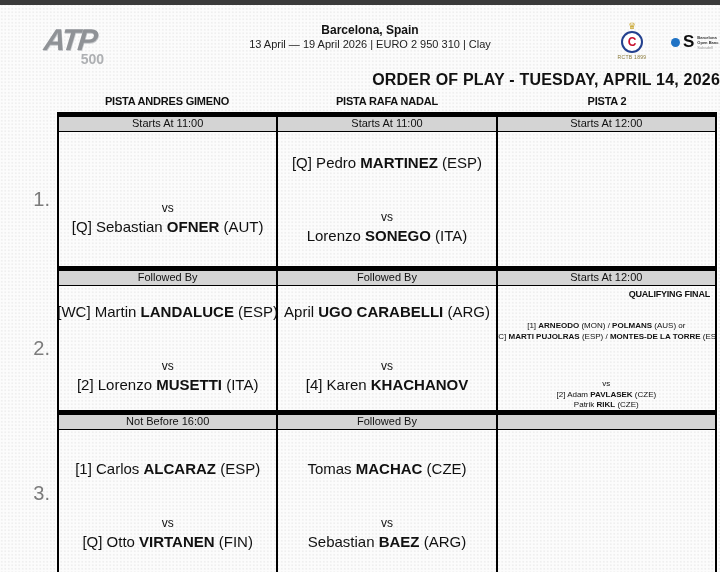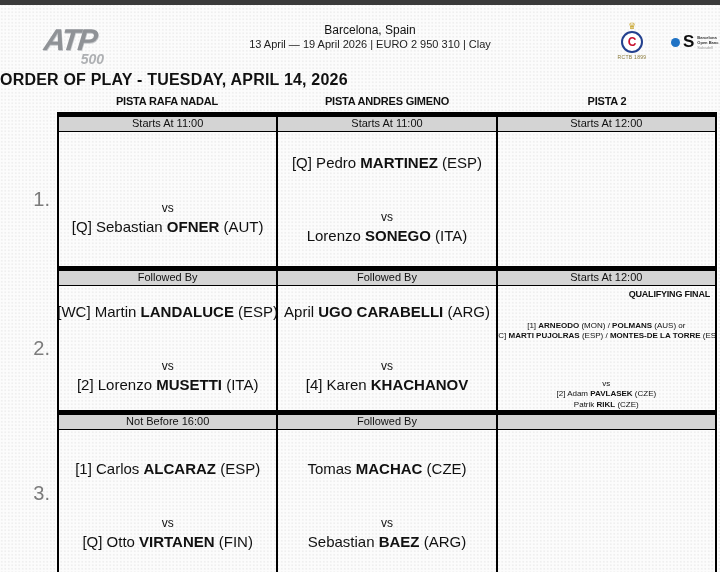--- a/index.html
+++ b/index.html
@@ -14,28 +14,28 @@
   }
   .topbar { position:absolute; top:0; left:0; width:720px; height:5px; background:#3a3a3a; }
 
   
   .atp-logo { position:absolute; left:30px; top:26px; width:80px; text-align:center; }
   .atp-word {
     font-size:30px; font-weight:bold; font-style:italic; letter-spacing:-2px;
     color:#8f9296; transform:skewX(-6deg); line-height:28px;
     text-shadow:0.5px 0.5px 0 #c7c9cc;
   }
-  .atp-500 { font-size:14px; font-style:italic; font-weight:bold; color:#aeb0b3; text-align:right; padding-right:6px; margin-top:-3px; }
+  .atp-500 { font-size:14px; font-weight:bold; color:#aeb0b3; text-align:right; padding-right:6px; margin-top:-3px; }
 
   
   .title-block { position:absolute; left:30px; right:10px; top:23px; text-align:center; }
   .t1 { font-size:15px; font-weight:bold; line-height:17px; }
-  .t2 { font-size:12px; font-weight:normal; line-height:14px; }
+  .t2 { font-size:12px; font-weight:bold; line-height:14px; }
   .t3 { font-size:11px; line-height:14px; color:#222; }
-  .order-title { position:absolute; left:0; right:0; top:71px; text-align:left; font-size:16px; font-weight:bold; letter-spacing:0.2px; }
+  .order-title { position:absolute; left:0; right:0; top:71px; text-align:right; font-size:16px; font-weight:bold; letter-spacing:0.2px; }
 
   
   .crest { position:absolute; left:617px; top:22px; width:30px; text-align:center; }
   .crest .crown { font-size:9px; color:#c8a52e; line-height:9px; }
   .crest .ring { width:22px; height:22px; margin:0 auto; border-radius:50%; border:2px solid #23408e; background:#fff; display:flex; align-items:center; justify-content:center; }
   .crest .ring .c { font-size:12px; font-weight:bold; color:#c8102e; line-height:12px; }
   .crest .caption { font-size:5px; color:#8a7a3a; margin-top:1px; letter-spacing:0.3px; }
 
   
   .sponsor { position:absolute; left:671px; top:34px; display:flex; align-items:center; }
@@ -57,21 +57,21 @@
   .striprow .stripcell:not(:last-child), .matchrow .matchcell:not(:last-child) { border-right:2px solid #000; }
   .matchrow { display:flex; }
   .matchcell { flex:1 1 0; display:flex; flex-direction:column; justify-content:center; align-items:center; text-align:center; overflow:hidden; }
   .mh1 { height:134px; } .mh2 { height:124px; } .mh3 { height:150px; }
 
   .line { font-size:15px; line-height:19px; white-space:nowrap; }
   .line.vs { font-size:12px; line-height:17px;margin-top:37px; }
   .bold { font-weight:bold; }
 
   
-  .matchcell.qual { justify-content:center; }
+  .matchcell.qual { justify-content:flex-start; }
   .qual .note { align-self:stretch; text-align:right; font-size:9px; font-weight:bold; padding:3px 5px 0 0; letter-spacing:-0.2px; }
   .qual .line { font-size:8px; line-height:10.5px; }
   .qual .line.vs { font-size:8px; line-height:10.5px; }
   .qual .line:first-of-type { margin-top:22px; }
 
   
   .rownum { position:absolute; left:0; width:50px; display:flex; align-items:center; justify-content:flex-end; font-size:20px; color:#7b7b7b; }
   .n1 { top:132px; height:134px; }
   .n2 { top:286px; height:124px; }
   .n3 { top:430px; height:126px; }
@@ -106,22 +106,22 @@
     <div class="small-lines">
       <div>Barcelona</div>
       <div>Open Banc</div>
       <div>Sabadell</div>
     </div>
   </div>
 
   <div class="order-title">ORDER OF PLAY - TUESDAY, APRIL 14, 2026</div>
 
   <div class="court-headers">
+    <div class="court-header">PISTA ANDRES GIMENO</div>
     <div class="court-header">PISTA RAFA NADAL</div>
-    <div class="court-header">PISTA ANDRES GIMENO</div>
     <div class="court-header">PISTA 2</div>
   </div>
 
   <div class="schedule">
 
     <div class="bar"></div>
     <div class="striprow">
       <div class="stripcell">Starts At 11:00</div>
       <div class="stripcell">Starts At 11:00</div>
       <div class="stripcell">Starts At 12:00</div>

